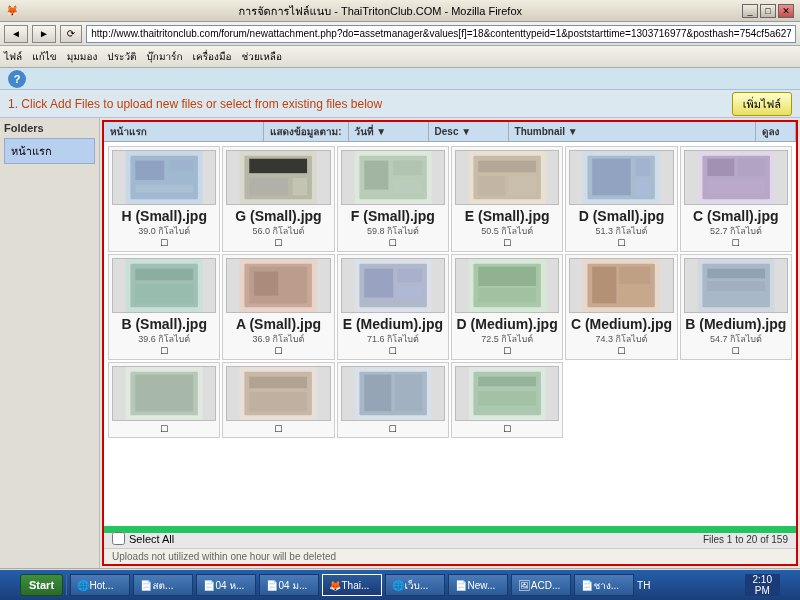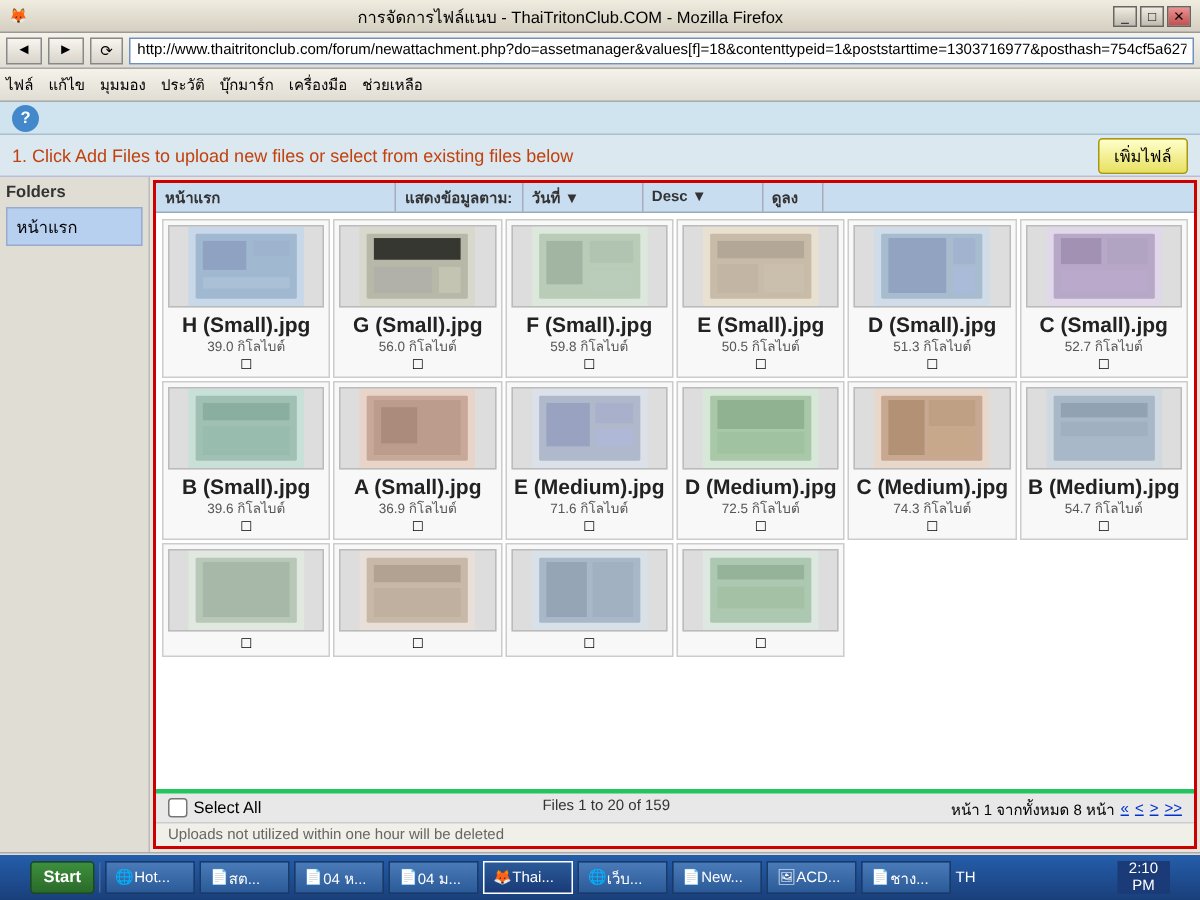--- a/index.html
+++ b/index.html
@@ -191,24 +191,24 @@
       border: 1px solid #bbb;
     }
     .thumb-preview svg { width: 100%; height: 100%; }
 
     .thumb-name { font-size: 14px; color: #222; font-weight: bold; text-align: center; }
     .thumb-size { font-size: 9px; color: #555; }
     .thumb-check { font-size: 9px; }
 
     .grid-footer {
       background: #e8e8e8;
-      border-top: 3px solid #22c55e;
+      border-top: 7px solid #22c55e;
       padding: 3px 8px;
       display: flex;
-      align-items: flex-start;
+      align-items: flex-end;
       justify-content: space-between;
       height: 22px;
     }
     .select-all-area {
       display: flex;
       align-items: center;
       gap: 4px;
       font-size: 11px;
     }
     .footer-info { font-size: 10px; color: #333; }
@@ -358,20 +358,21 @@
 
   </div>
 
   <div class="file-grid-container">
 
     <div class="grid-header">
       <div class="grid-col-header">หน้าแรก</div>
       <div class="grid-col-header">แสดงข้อมูลตาม:</div>
       <div class="grid-col-header date">วันที่ ▼</div>
       <div class="grid-col-header desc">Desc ▼</div>
+      <div class="grid-col-header thumb">Thumbnail ▼</div>
       <div class="grid-col-header action">ดูลง</div>
     </div>
 
     <div class="file-grid">
       <div class="thumbnail-grid">
 
         <div class="thumb-item">
           <div class="thumb-preview">
             <svg viewBox="0 0 80 55" xmlns="http://www.w3.org/2000/svg">
               <rect width="80" height="55" fill="#c8d8e8"></rect>
@@ -605,27 +606,20 @@
 
       </div>
     </div>
 
     <div class="grid-footer">
       <div class="select-all-area">
         <input type="checkbox" style="">
         <label>Select All</label>
       </div>
       <div class="footer-info">Files 1 to 20 of 159</div>
-      <div class="pagination">
-        <span>หน้า 1 จากทั้งหมด 8 หน้า</span>
-        <span class="page-link">«</span>
-        <span class="page-link">&lt;</span>
-        <span class="page-link">&gt;</span>
-        <span class="page-link">&gt;&gt;</span>
-      </div>
     </div>
     <div class="upload-note">Uploads not utilized within one hour will be deleted</div>
   </div>
 </div>
 
 <div class="bottom-section">
   <span>ไฟล์แนบ</span>
   <span>ไฟล์แนบ</span>
 </div>
 

